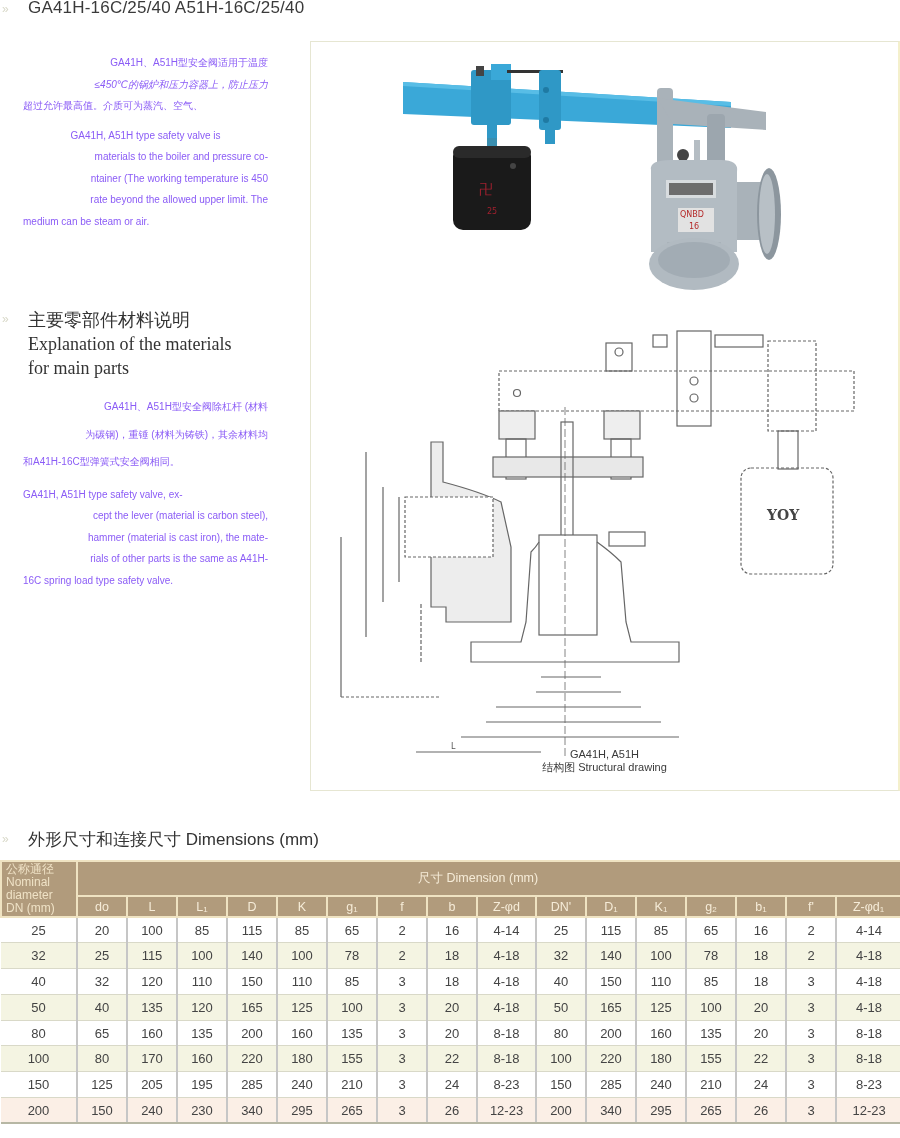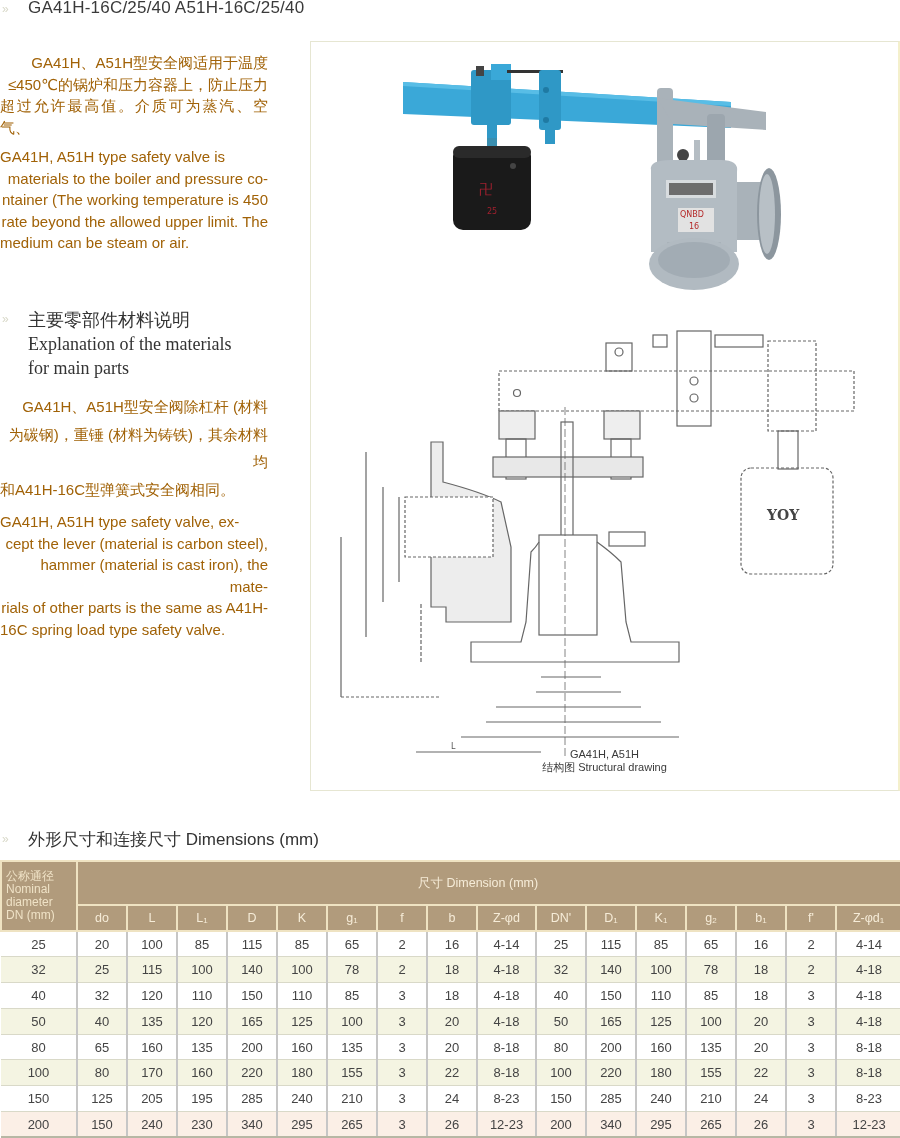--- a/index.html
+++ b/index.html
@@ -4,57 +4,57 @@
 <style>
   * { box-sizing: border-box; margin: 0; padding: 0; }
   html, body { width: 900px; height: 1138px; background: #ffffff; overflow: hidden; }
   body { position: relative; font-family: "Liberation Sans", "DejaVu Sans", sans-serif; color: #333333; }
 
   .chevrons { position: absolute; color: #d8d8c8; font-size: 12px; letter-spacing: -2px; }
 
   .top-title { position: absolute; left: 28px; top: -2px; font-size: 17px; color: #3a3a3a; letter-spacing: 0.2px; white-space: nowrap; }
 
   .left-col { position: absolute; left: 0; width: 268px; }
-  .para { font-size: 15px; line-height: 21.5px; color: #a16207; text-align: justify; }
+  .para { font-size: 10px; line-height: 21.5px; color: #8b5cf6; text-align: justify; margin-left: 23px; }
 
   .section-head { position: absolute; left: 28px; font-size: 18px; line-height: 24px; color: #333; font-family: Liberation Serif, serif; }
 
   .photo-panel { position: absolute; left: 310px; top: 41px; width: 590px; height: 750px; border: 1px solid #e6e6d2; border-right: 2px solid #f4f0cc; background: #ffffff; }
 
   .caption { position: absolute; left: 0; right: 0; text-align: center; font-size: 11px; color: #3a3a3a; }
 
   .dims-title { position: absolute; left: 28px; top: 828px; font-size: 17px; color: #333; white-space: nowrap; }
 
   table.dims { position: absolute; left: 0; top: 860px; width: 900px; border-collapse: collapse; table-layout: fixed; font-size: 13px; }
   table.dims th { background: #b19b7c; color: #f6ecd8; font-weight: normal; border: 2px solid #efe3c2; text-align: center; font-size: 12.5px; }
-  table.dims th.dn { font-size: 12px; line-height: 13px; color: #efe2c6; padding: 8px 0; text-align: left; padding-left: 4px; }
+  table.dims th.dn { font-size: 12px; line-height: 13px; color: #efe2c6; padding: 1px 0; text-align: left; padding-left: 4px; }
   table.dims th.dimhead { height: 34px; text-align: left; padding-left: 340px; }
   table.dims th.sub { height: 20px; }
   table.dims td { text-align: center; color: #444; height: 25.8px; border-left: 2px solid #c6c6c6; border-right: 2px solid #c6c6c6; border-bottom: 1px solid #d9d9c8; }
   table.dims tr.odd td { background: #ffffff; }
   table.dims tr.even td { background: #f4f4e2; }
   table.dims tr.last td { background: #fbefe6; border-bottom: 2px solid #b7b7a4; }
   table.dims td:first-child { border-left: none; }
   table.dims td:last-child { border-right: none; }
   sub { font-size: 8px; vertical-align: baseline; position: relative; top: 1px; }
 </style>
 </head>
 <body>
 
 <span class="chevrons" style="left:2px; top:2px;">»</span>
 <div class="top-title">GA41H-16C/25/40  A51H-16C/25/40</div>
 
 <div class="left-col" style="top:52px;">
   <div class="para">
     <div style="text-align:right">GA41H、A51H型安全阀适用于温度</div>
-    <div style="text-align:right; margin-left:4px;">≤450℃的锅炉和压力容器上，防止压力</div>
+    <div style="text-align:right; margin-left:4px;font-style:italic;">≤450℃的锅炉和压力容器上，防止压力</div>
     <div style="">超过允许最高值。介质可为蒸汽、空气、</div>
   </div>
   <div class="para" style="margin-top:8px;">
-    <div style="text-align:left">GA41H, A51H type safety valve is</div>
+    <div style="text-align:center">GA41H, A51H type safety valve is</div>
     <div style="text-align:right">materials to the boiler and pressure co-</div>
     <div style="text-align:right">ntainer (The working temperature is 450</div>
     <div style="text-align:right">rate beyond the allowed upper limit. The</div>
     <div>medium can be steam or air.</div>
   </div>
 </div>
 
 <span class="chevrons" style="left:2px; top:312px;">»</span>
 <div class="section-head" style="top:308px;">
   <div>主要零部件材料说明</div>

